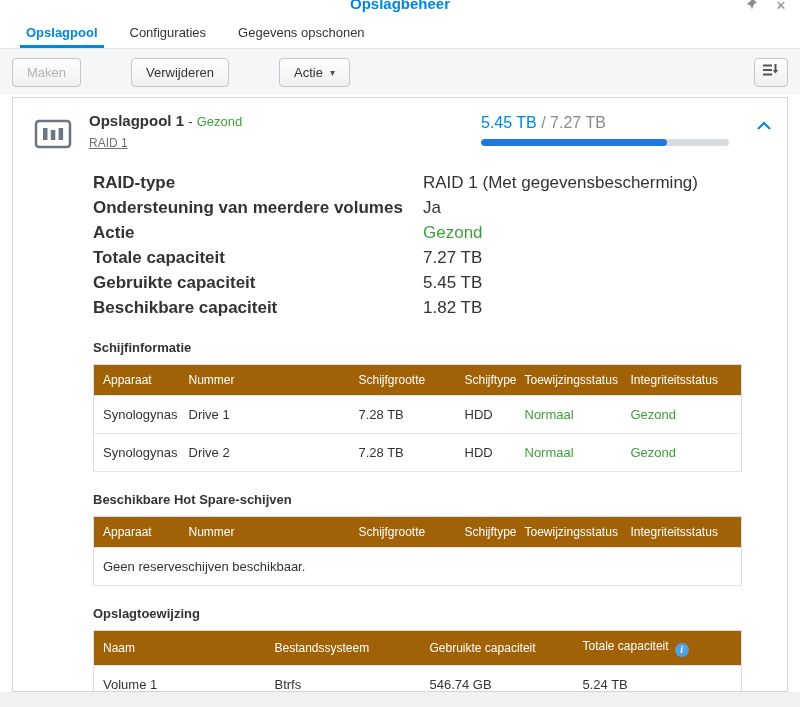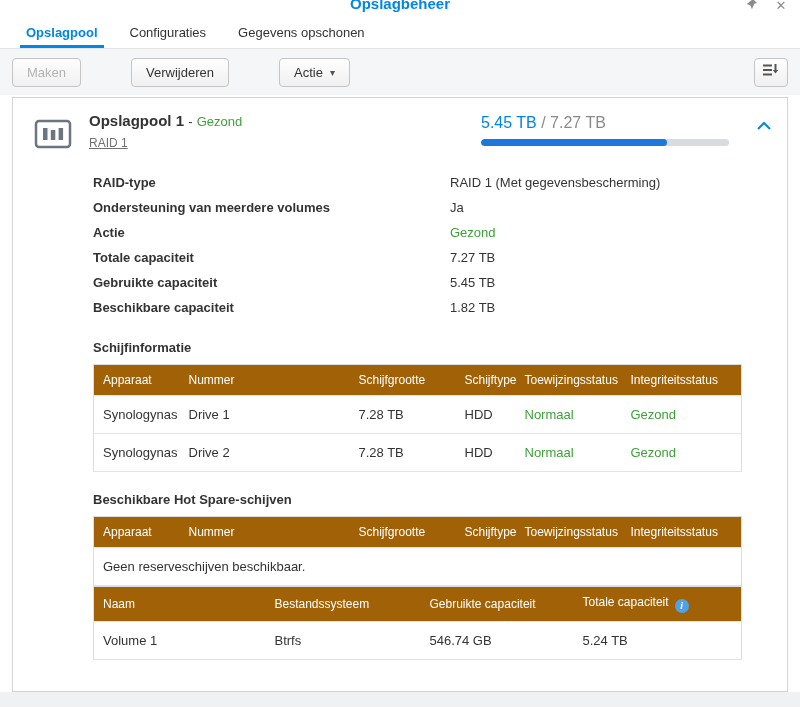--- a/index.html
+++ b/index.html
@@ -43,21 +43,21 @@
   .pool-raid{font-size:12px;color:#707070;margin-top:5px;text-decoration:underline;}
   .pool-usage{margin-left:auto;width:248px;margin-right:28px;padding-top:2px;}
   .usage-text{font-size:16px;margin-bottom:7px;}
   .usage-used{color:#0086e5;}
   .usage-sep,.usage-total{color:#8a8a8a;}
   .usage-bar{height:7px;border-radius:4px;background:#d8dce0;overflow:hidden;}
   .usage-fill{height:100%;background:#1e78dc;border-radius:4px;width:0;}
   .collapse-btn{flex:none;margin-top:4px;cursor:pointer;}
   
   .details{padding:8px 0 0 80px;}
-  .detail-row{display:flex;align-items:center;height:25px;font-size:13px;gap:27px;}
+  .detail-row{display:flex;align-items:center;height:25px;font-size:17px;}
   .detail-label{width:330px;font-weight:bold;color:#333;flex:none;}
   .detail-value{color:#333;}
   .green{color:#3ea03a;}
   
   .section-title{margin:20px 0 9px 80px;font-size:13px;font-weight:bold;color:#333;}
   table.data-table{margin-left:80px;width:648px;border-collapse:collapse;
     table-layout:fixed;font-size:13px;border:1px solid #dbdee1;}
   .data-table th{background:#a16207;color:#fff;font-weight:normal;font-size:12px;
     text-align:left;padding:8px 2px 8px 9px;white-space:nowrap;overflow:hidden;border:none;}
   .data-table td{padding:11px 2px 11px 9px;border-top:1px solid #e1e4e7;
@@ -231,20 +231,21 @@
         <th>Integriteitsstatus</th>
       </tr>
     </thead>
     <tbody>
       <tr>
         <td colspan="6">Geen reserveschijven beschikbaar.</td>
       </tr>
     </tbody>
   </table>
 
+  <div class="section-title">Opslagtoewijzing</div>
   <table class="data-table">
     <colgroup>
         <col style="width:172px">
         <col style="width:155px">
         <col style="width:153px">
         <col style="width:168px">
       </colgroup>
     <thead>
       <tr>
         <th>Naam</th>

